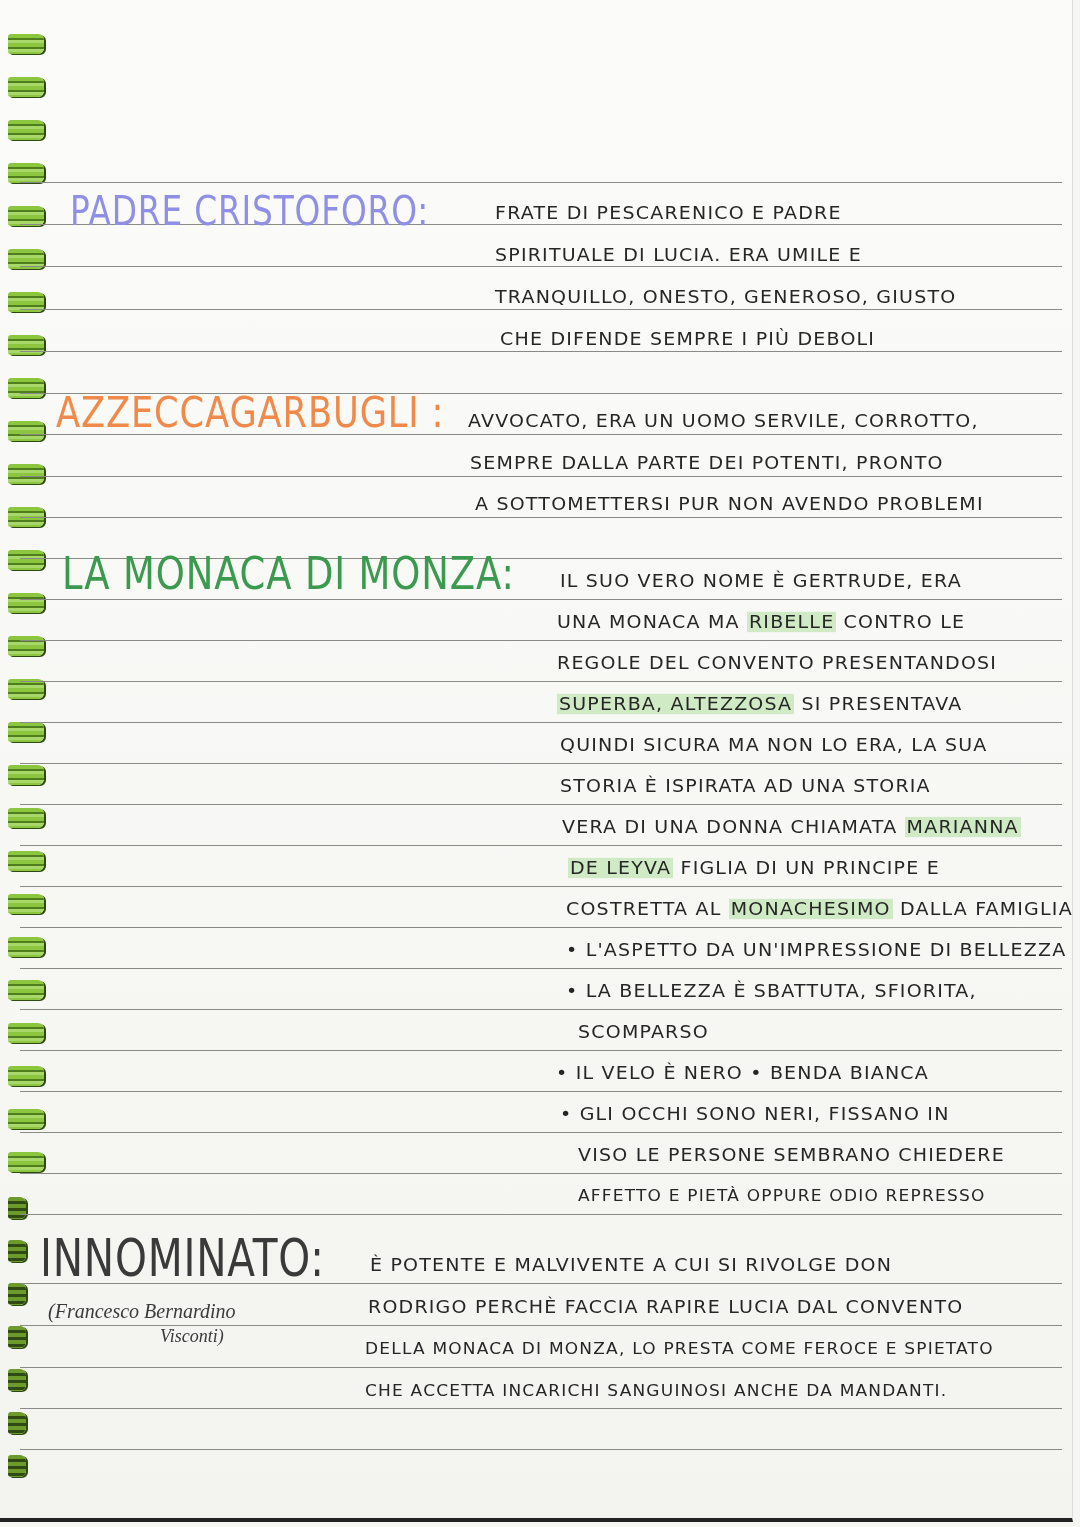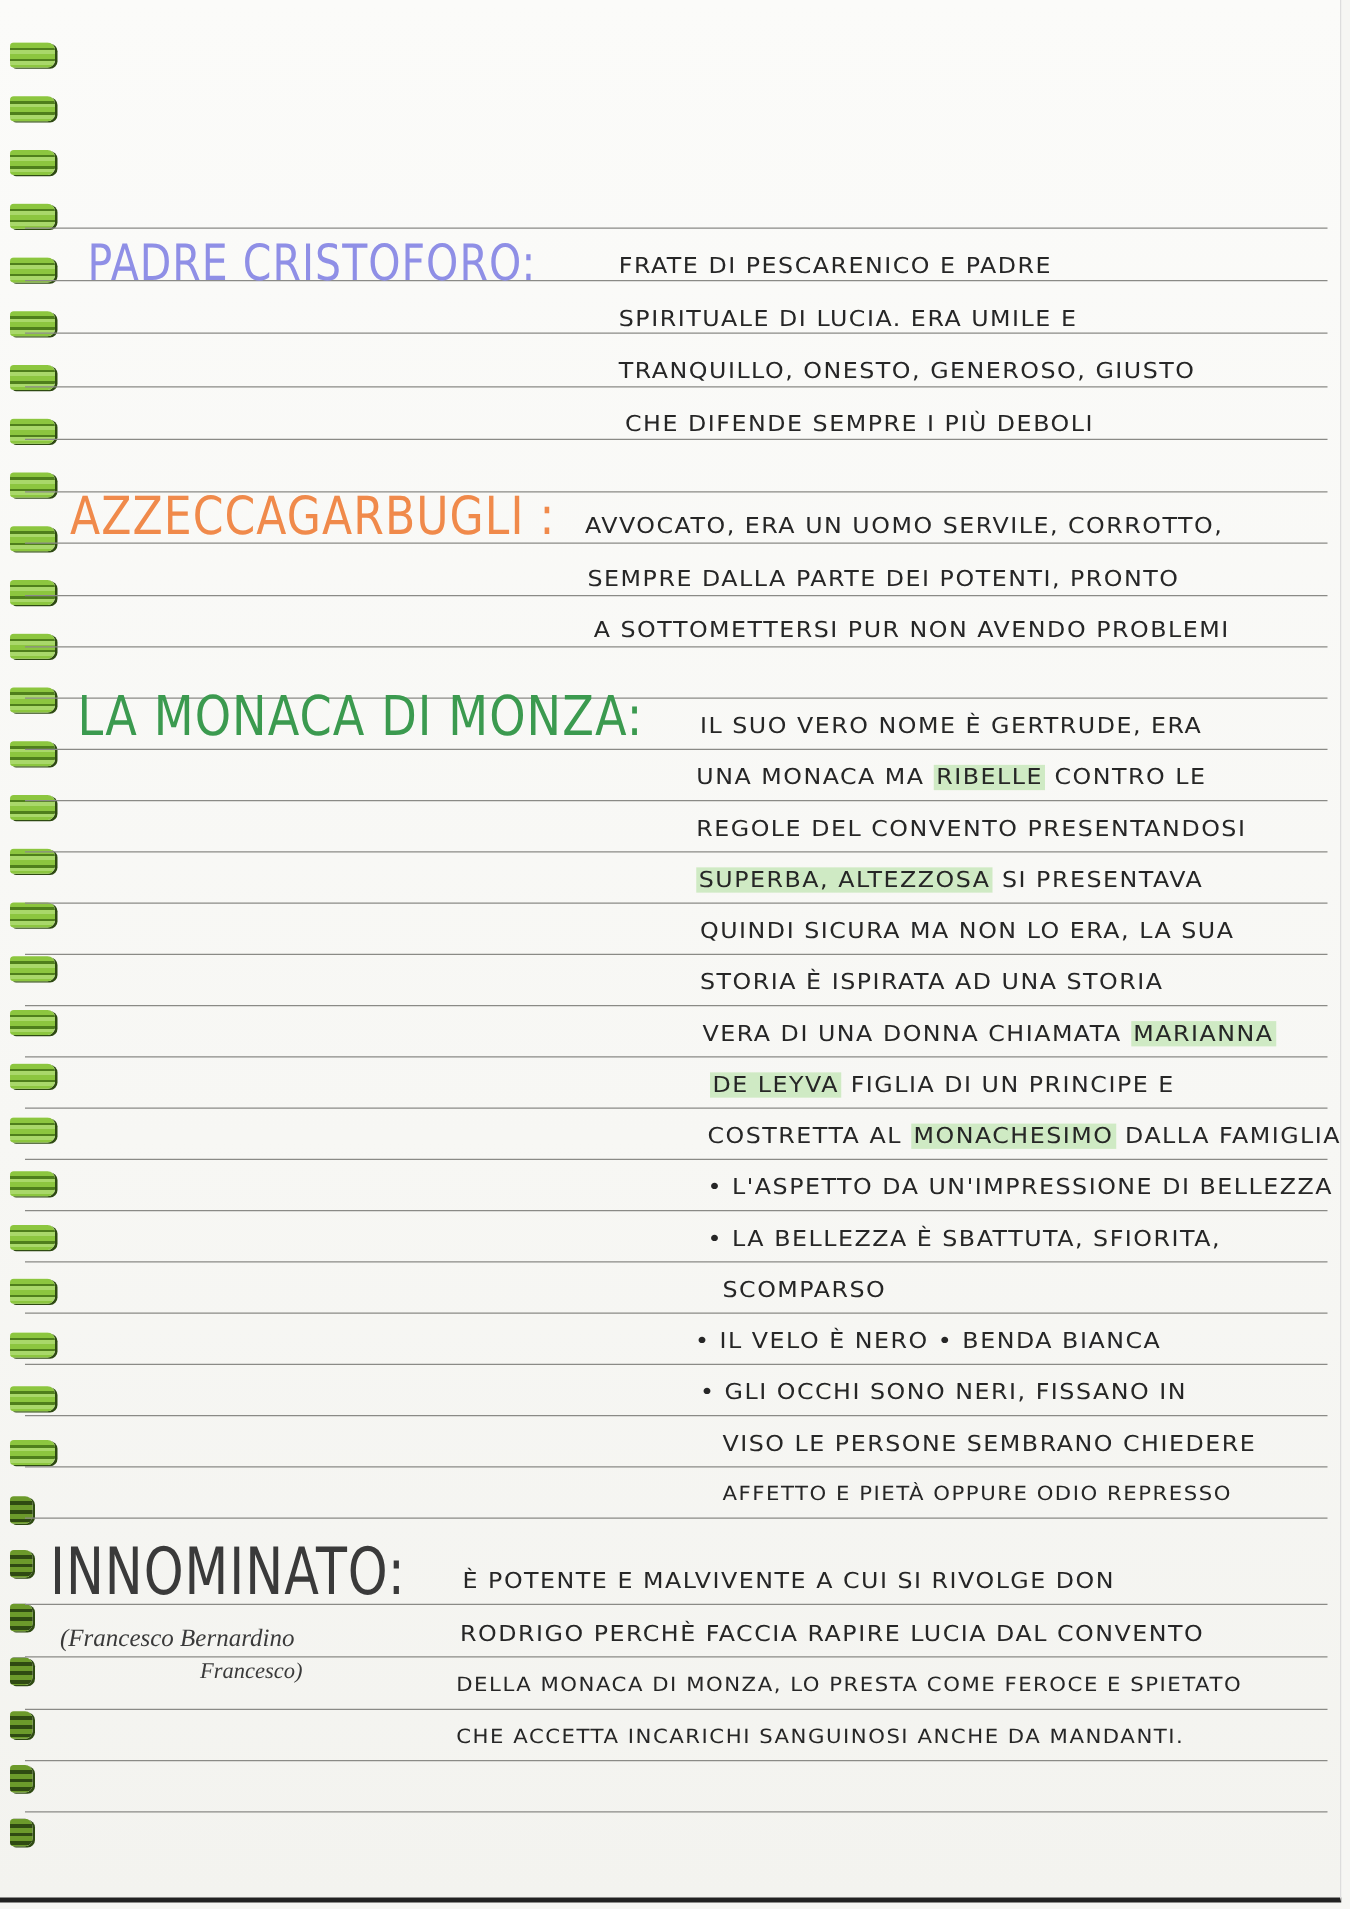--- a/index.html
+++ b/index.html
@@ -148,20 +148,20 @@
     <div class="hw" style="left:578px; top:1021px;">SCOMPARSO</div>
     <div class="hw" style="left:556px; top:1062px;">• IL VELO È NERO   • BENDA BIANCA</div>
     <div class="hw" style="left:560px; top:1103px;">• GLI OCCHI SONO NERI, FISSANO IN</div>
     <div class="hw" style="left:578px; top:1144px;">VISO LE PERSONE SEMBRANO CHIEDERE</div>
     <div class="hw" style="left:578px; top:1185px; font-size:17px;">AFFETTO E PIETÀ OPPURE ODIO REPRESSO</div>
   </div>
 
   <div>
     <div class="title" style="left:40px; top:1228px; font-size:52px; color:#3a3a3a; transform:scaleX(0.78);"><span>INNOMINATO</span>:</div>
     <div class="sub" style="position:absolute; left:48px; top:1300px; font-size:20px;">(Francesco Bernardino</div>
-    <div class="sub" style="position:absolute; left:160px; top:1326px; font-size:18px;">Francesco)</div>
+    <div class="sub" style="position:absolute; left:160px; top:1326px; font-size:18px;">Visconti)</div>
     <div class="hw" style="left:370px; top:1254px;">È POTENTE E MALVIVENTE A CUI SI RIVOLGE DON</div>
     <div class="hw" style="left:368px; top:1296px;">RODRIGO PERCHÈ FACCIA RAPIRE LUCIA DAL CONVENTO</div>
     <div class="hw" style="left:365px; top:1338px; font-size:17px;">DELLA MONACA DI MONZA, LO PRESTA COME FEROCE E SPIETATO</div>
     <div class="hw" style="left:365px; top:1380px; font-size:17px;">CHE ACCETTA INCARICHI SANGUINOSI ANCHE DA MANDANTI.</div>
   </div>
 
 </div>
 
 </body></html>

